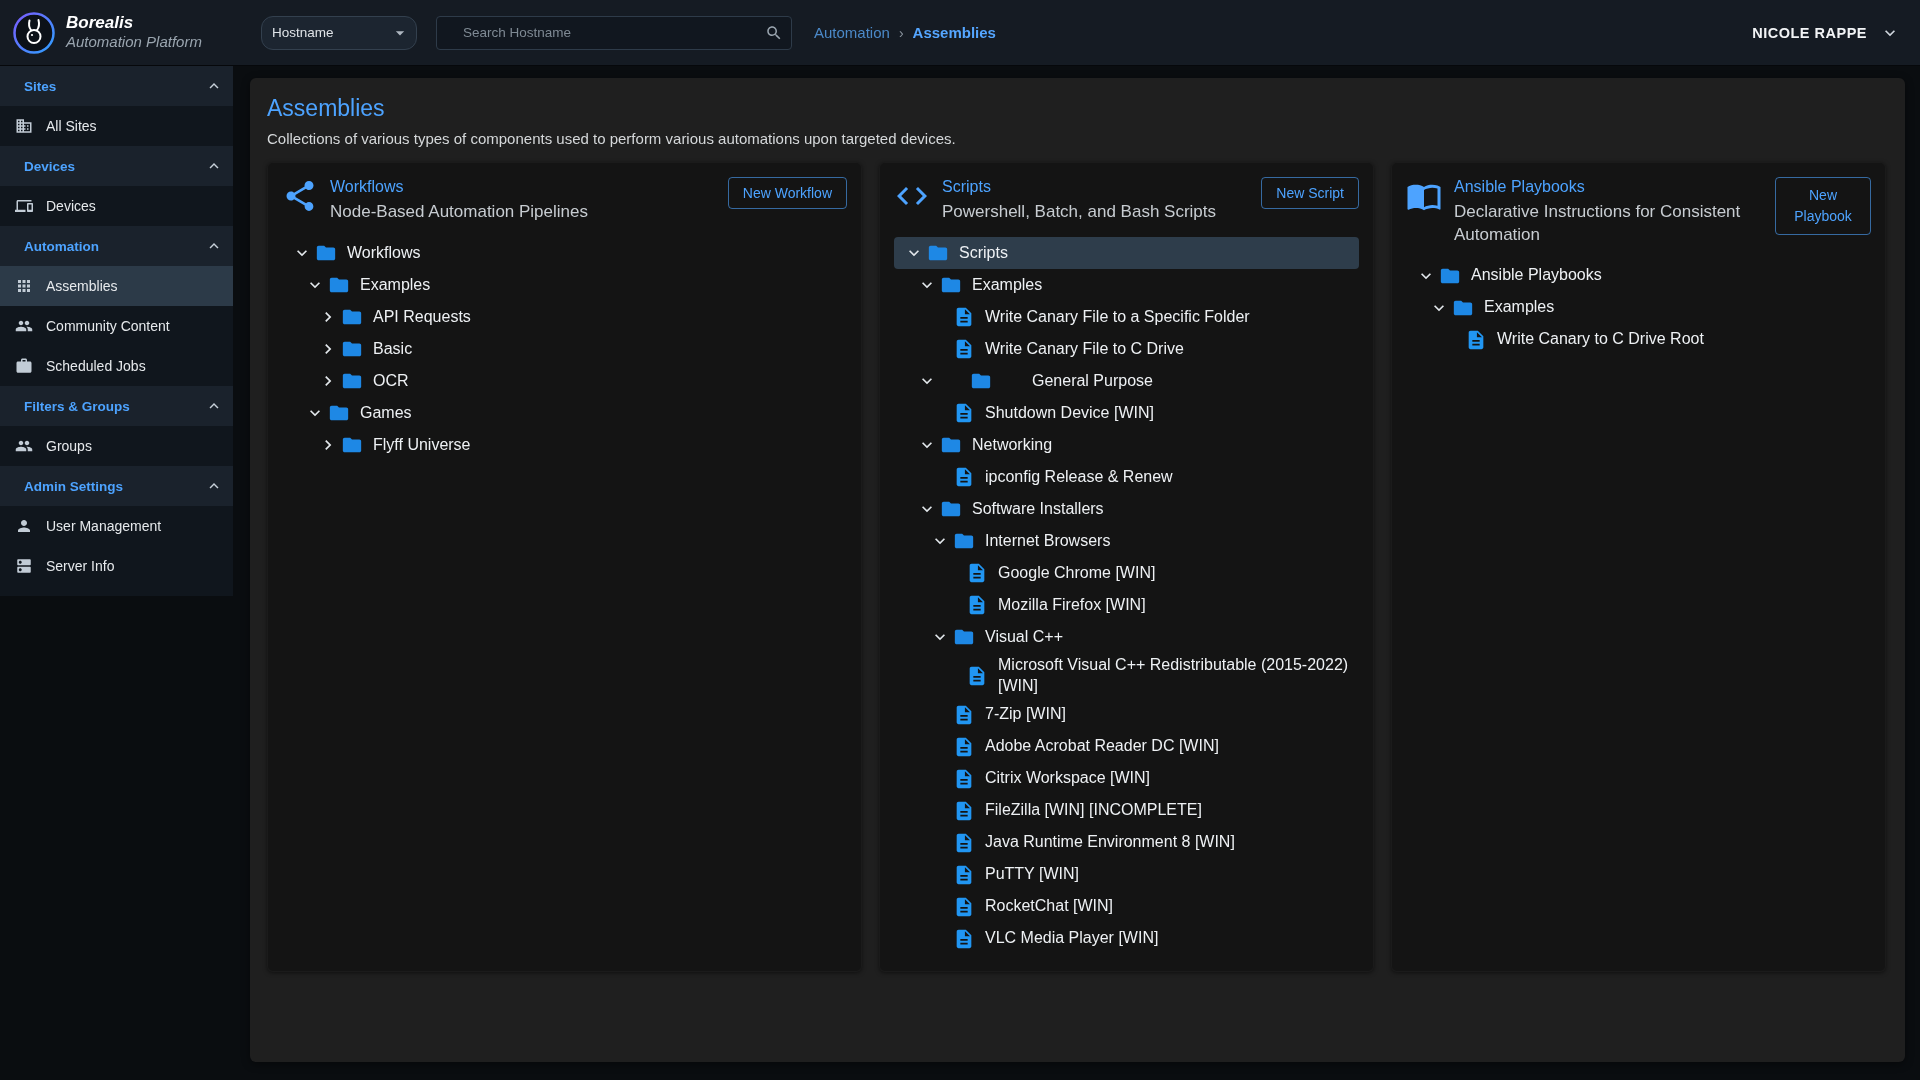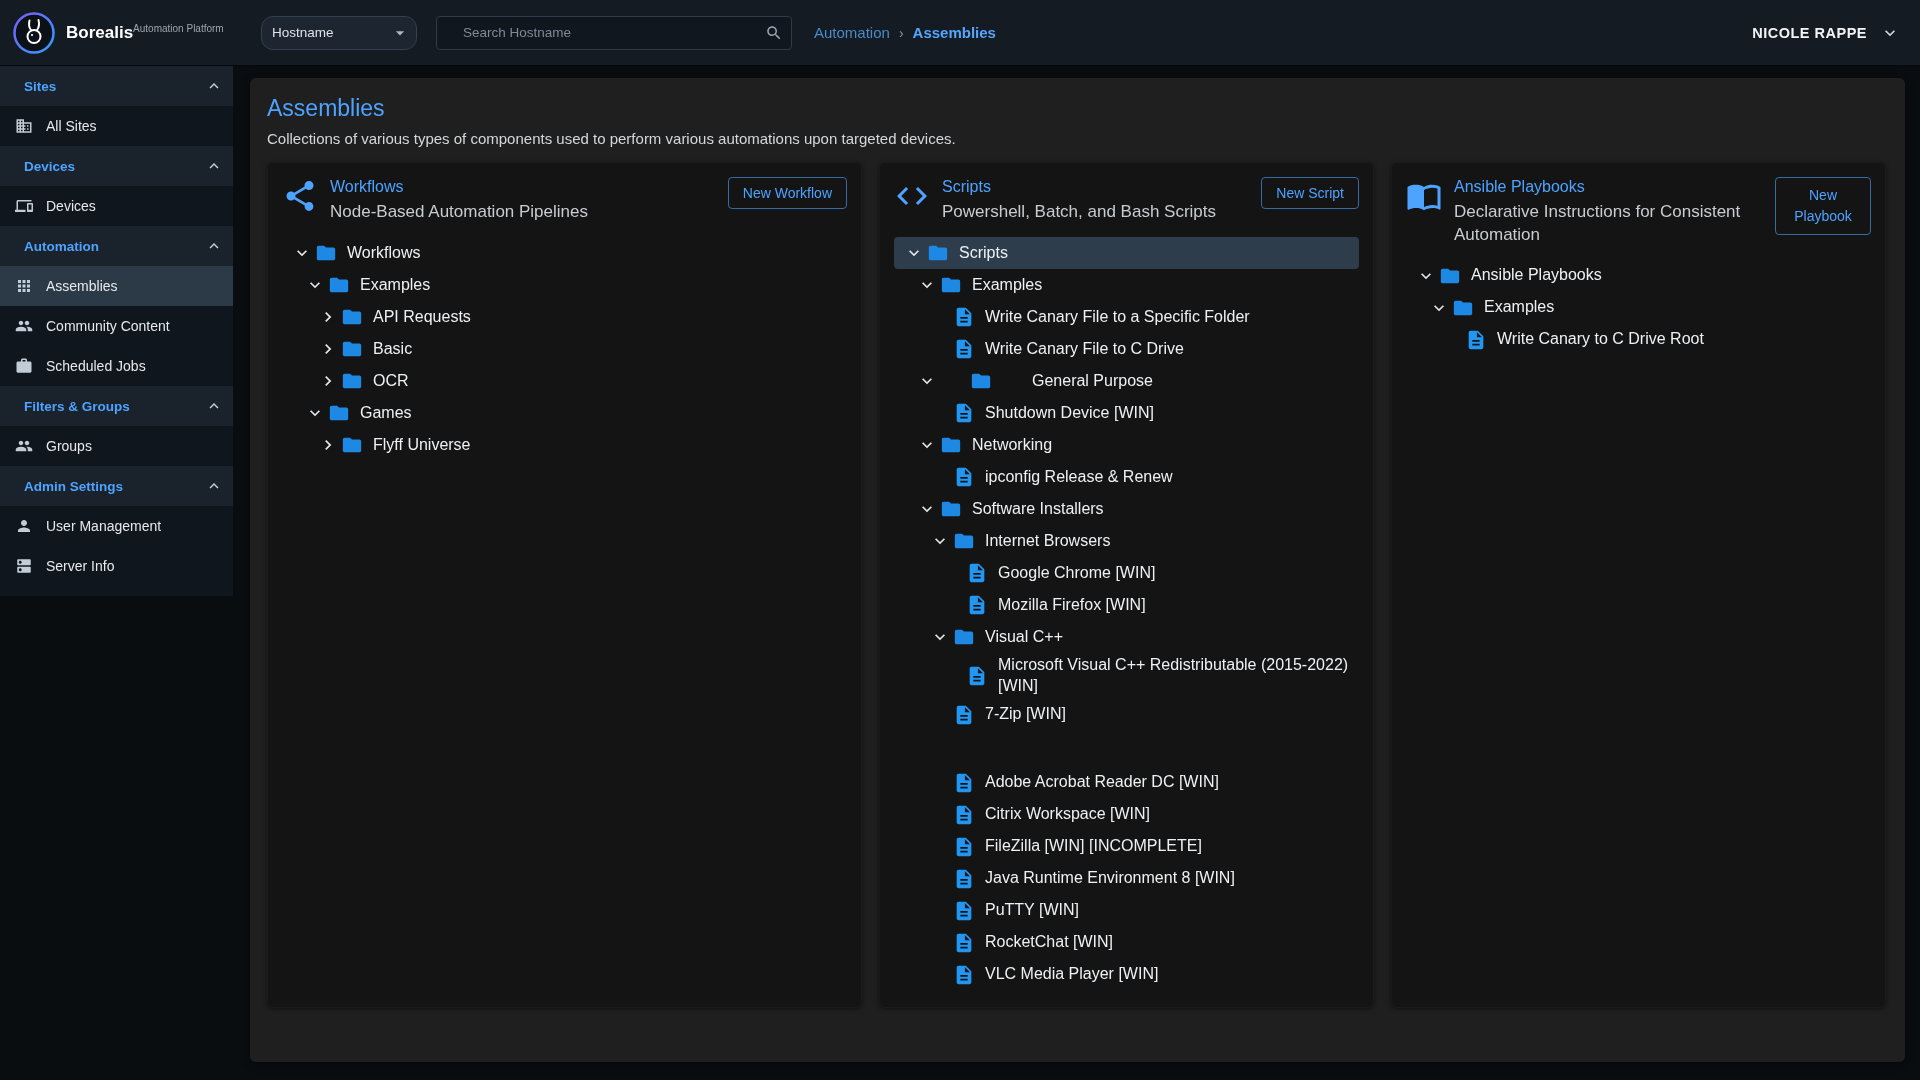--- a/index.html
+++ b/index.html
@@ -14,23 +14,23 @@
     background:#0a0d10;
     color:#e8eaed;
     font-family:"Liberation Sans", sans-serif;
     overflow:hidden;
   }
   svg{display:block;}
 
   
   .topbar{height:66px;background:#151b23;display:flex;align-items:center;border-bottom:1px solid #06080b;}
   .brand{flex:0 0 233px;display:flex;align-items:center;gap:10px;padding-left:12px;cursor:pointer;}
-  .brand-text{display:flex;flex-direction:row;}
+  .brand-text{display:flex;flex-direction:column;font-style:italic;}
   .brand-name{font-size:17px;font-weight:700;color:#ffffff;line-height:1.15;}
-  .brand-tag{font-size:10px;color:#9aa5af;line-height:1.25;}
+  .brand-tag{font-size:15px;color:#9aa5af;line-height:1.25;}
   .hostname-select{margin-left:28px;width:156px;height:34px;background:#1c2530;border:1px solid #33404e;border-radius:12px;display:flex;align-items:center;justify-content:space-between;padding:0 6px 0 10px;cursor:pointer;}
   .hostname-select .val{font-size:13.5px;color:#dfe3e7;}
   .dd-caret svg{width:20px;height:20px;color:#aeb7c0;}
   .searchbox{margin-left:19px;width:356px;height:34px;background:#11171f;border:1px solid #2e3b49;border-radius:4px;display:flex;align-items:center;position:relative;padding:0 34px 0 26px;}
   .searchbox input{flex:1;background:transparent;border:none;outline:none;color:#e8eaed;font-size:13.5px;font-family:inherit;}
   .searchbox input::placeholder{color:#7f8a94;}
   .search-icon{position:absolute;right:8px;color:#9aa5af;cursor:pointer;}
   .search-icon svg{width:18px;height:18px;}
   .breadcrumb{margin-left:22px;display:flex;align-items:center;gap:9px;font-size:15px;}
   .crumb-link{color:#4b89c8;cursor:pointer;text-decoration:none;}
@@ -534,21 +534,21 @@
               </div>
               <div class="tree-row" style="padding-left: 34px;">
                 <span class="tw-chev"></span>
                 <span class="tw-icon file">
                   <svg viewBox="0 0 24 24" fill="currentColor">
                     <path d="M14 2H6c-1.1 0-1.99.9-1.99 2L4 20c0 1.1.89 2 1.99 2H18c1.1 0 2-.9 2-2V8l-6-6zm2 16H8v-2h8v2zm0-4H8v-2h8v2zm-3-5V3.5L18.5 9H13z"></path>
                   </svg>
                 </span>
                 <span class="tw-label">7-Zip [WIN]</span>
               </div>
-              <div class="tree-row" style="padding-left: 34px; margin-top: 36px;">
+              <div class="tree-row" style="padding-left: 34px;">
                 <span class="tw-chev"></span>
                 <span class="tw-icon file">
                   <svg viewBox="0 0 24 24" fill="currentColor">
                     <path d="M14 2H6c-1.1 0-1.99.9-1.99 2L4 20c0 1.1.89 2 1.99 2H18c1.1 0 2-.9 2-2V8l-6-6zm2 16H8v-2h8v2zm0-4H8v-2h8v2zm-3-5V3.5L18.5 9H13z"></path>
                   </svg>
                 </span>
                 <span class="tw-label">Adobe Acrobat Reader DC [WIN]</span>
               </div>
               <div class="tree-row" style="padding-left: 34px;">
                 <span class="tw-chev"></span>

